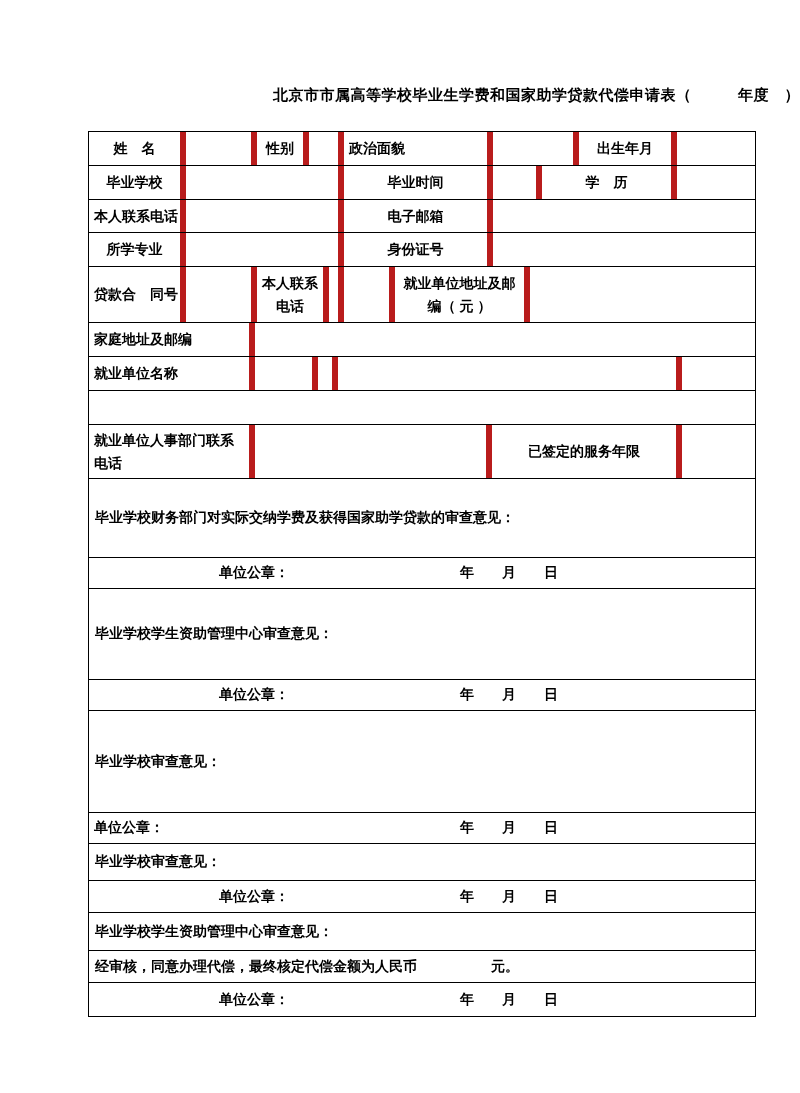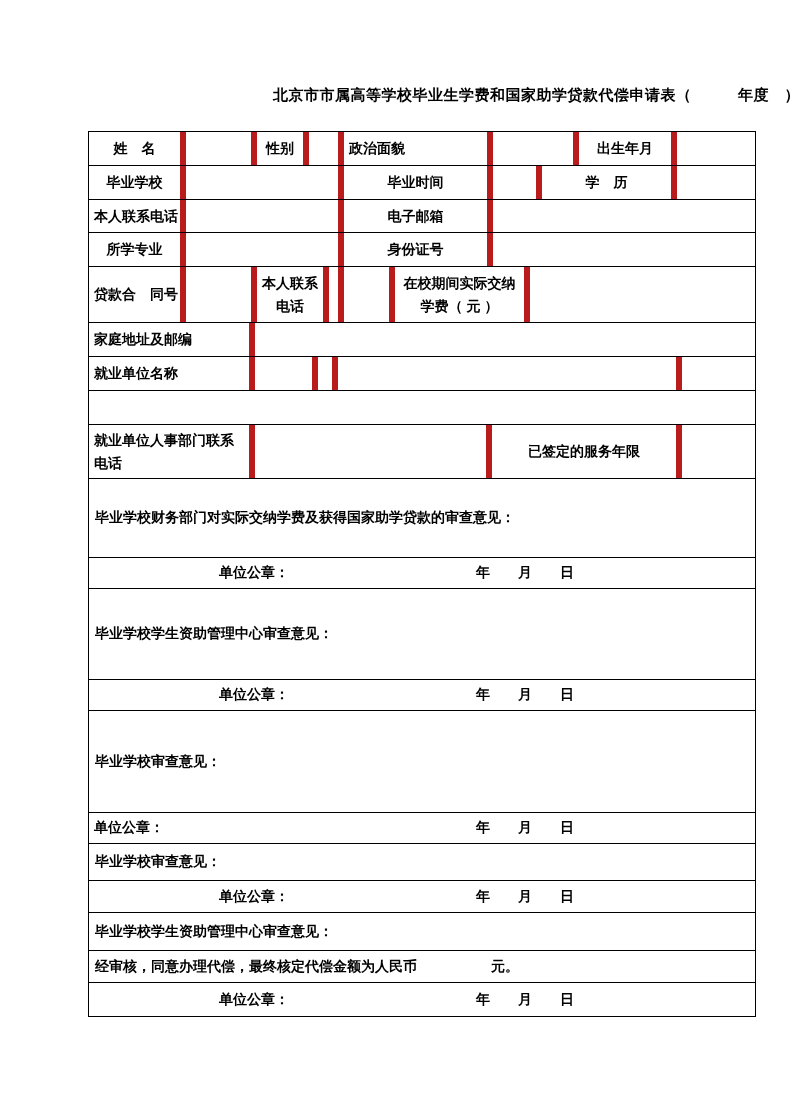--- a/index.html
+++ b/index.html
@@ -43,21 +43,21 @@
     display: flex; align-items: center;
     font-size: 14px; padding-left: 6px;
   }
   .stamp { font-size: 14px; }
   .stamp .stamp-label {
     position: absolute; left: 130px; top: 50%;
     transform: translateY(-50%);
   }
   .stamp .stamp-label.noind { left: 5px; }
   .stamp .stamp-date {
-    position: absolute; left: 387px; top: 50%;
+    position: absolute; left: 371px; top: 50%;
     transform: translateY(-50%);
     text-align: center;
   }
   .confirm { font-size: 14px; }
   .confirm .pfx {
     position: absolute; left: 6px; top: 50%; transform: translateY(-50%);
   }
   .confirm .sfx {
     position: absolute; left: 402px; top: 50%; transform: translateY(-50%);
   }
@@ -102,21 +102,21 @@
     <div class="cell" style="width:149px">身份证号</div>
     <div class="cell fill"></div>
   </div>
 
   <div class="row" style="height:56px">
     <div class="cell lt" style="width:97px">贷款合　同号</div>
     <div class="cell" style="width:71px"></div>
     <div class="cell wrap2" style="width:72px">本人联系电话</div>
     <div class="cell" style="width:15px"></div>
     <div class="cell" style="width:51px"></div>
-    <div class="cell wrap2" style="width:135px">在校期间实际交纳学费（ 元 ）</div>
+    <div class="cell wrap2" style="width:135px">就业单位地址及邮编（ 元 ）</div>
     <div class="cell fill"></div>
   </div>
 
   <div class="row" style="height:34px">
     <div class="cell lt" style="width:166px">家庭地址及邮编</div>
     <div class="cell fill"></div>
   </div>
 
   <div class="row" style="height:34px">
     <div class="cell lt" style="width:166px">就业单位名称</div>

